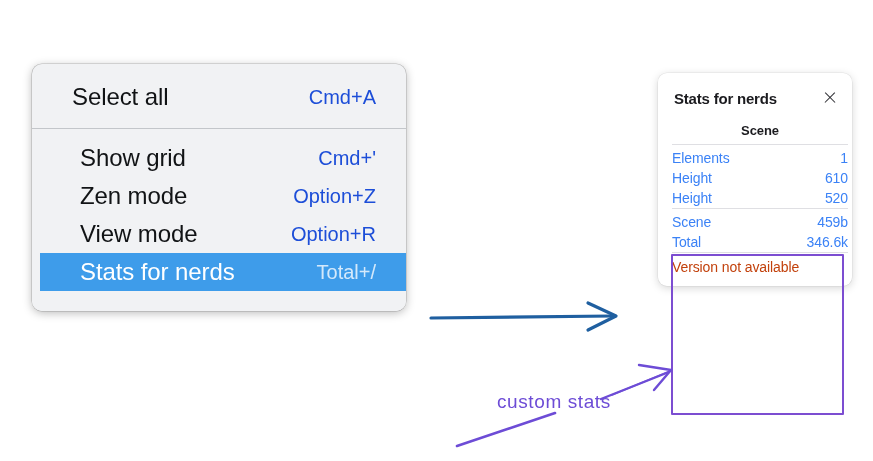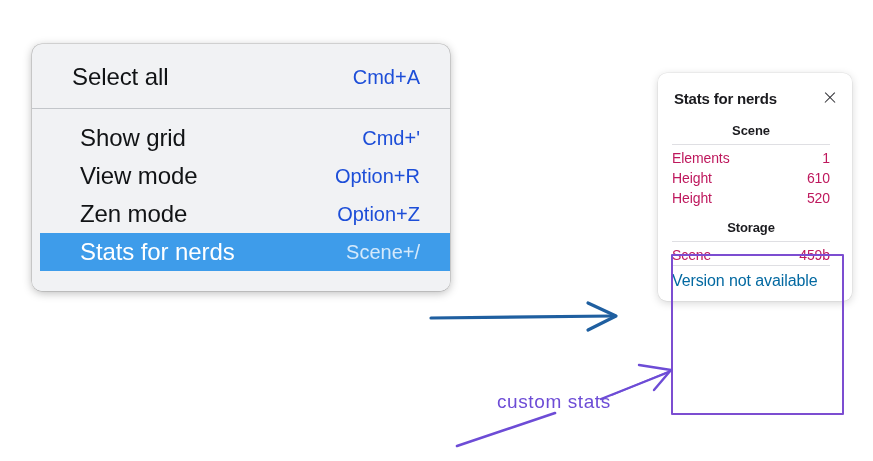--- a/index.html
+++ b/index.html
@@ -20,22 +20,22 @@
     position: absolute;
     left: 0; top: 0;
     width: 873px;
     height: 461px;
   }
 
   
   .context-menu {
     position: absolute;
     left: 32px;
-    top: 44px;
-    width: 418px;
+    top: 64px;
+    width: 374px;
     background: #f1f2f4;
     border-radius: 10px;
     box-shadow: 0 2px 10px rgba(0,0,0,0.28), 0 0 0 0.5px rgba(0,0,0,0.22);
     overflow: hidden;
     padding: 0;
   }
   .menu-group {
     padding: 6px 0;
   }
   .menu-group.group-top {
@@ -117,49 +117,49 @@
     left: 1px;
     top: 7px;
     width: 14px;
     height: 1.4px;
     background: #2b2b30;
   }
   .sp-close::before { transform: rotate(45deg); }
   .sp-close::after  { transform: rotate(-45deg); }
 
   .sp-body {
-    padding: 0 22px 0 14px;
+    padding: 0 4px 0 14px;
   }
   .sp-section-title {
     text-align: center;
     font-size: 13px;
     font-weight: bold;
     color: #1b1b1f;
     padding: 12px 0 6px 0;
     letter-spacing: -0.1px;
   }
   .sp-rule {
     height: 1px;
     background: #dfdfe3;
     margin: 0 0 3px 0;
   }
   .sp-row {
     display: flex;
     align-items: baseline;
     justify-content: space-between;
     padding: 2px 0;
     font-size: 14px;
-    color: #be185d;
+    color: #3b82f6;
     letter-spacing: -0.1px;
   }
   .sp-row .k { white-space: nowrap; }
   .sp-row .v { white-space: nowrap; }
   .sp-single {
-    font-size: 16px;
-    color: #0369a1;
+    font-size: 14px;
+    color: #c2410c;
     padding: 3px 0 1px 0;
     letter-spacing: -0.1px;
     white-space: nowrap;
   }
 
   
   .hl-box {
     position: absolute;
     left: 671px;
     top: 254px;
@@ -205,30 +205,30 @@
     </div>
 
     <div class="menu-sep"></div>
 
     <div class="menu-group group-bottom">
       <div class="menu-item">
         <span class="mi-label">Show grid</span>
         <span class="mi-shortcut">Cmd+'</span>
       </div>
       <div class="menu-item">
+        <span class="mi-label">Zen mode</span>
+        <span class="mi-shortcut">Option+Z</span>
+      </div>
+      <div class="menu-item">
         <span class="mi-label">View mode</span>
         <span class="mi-shortcut">Option+R</span>
       </div>
-      <div class="menu-item">
-        <span class="mi-label">Zen mode</span>
-        <span class="mi-shortcut">Option+Z</span>
-      </div>
       <div class="menu-item selected">
         <span class="mi-label">Stats for nerds</span>
-        <span class="mi-shortcut">Scene+/</span>
+        <span class="mi-shortcut">Total+/</span>
       </div>
     </div>
 
     <div class="menu-tail"></div>
   </div>
 
   <div class="stats-panel">
 
     <div class="sp-header">
       <span class="sp-title">Stats for nerds</span>
@@ -245,25 +245,28 @@
       </div>
       <div class="sp-row">
         <span class="k">Height</span>
         <span class="v">610</span>
       </div>
       <div class="sp-row">
         <span class="k">Height</span>
         <span class="v">520</span>
       </div>
 
-      <div class="sp-section-title">Storage</div>
       <div class="sp-rule"></div>
       <div class="sp-row">
         <span class="k">Scene</span>
         <span class="v">459b</span>
+      </div>
+      <div class="sp-row">
+        <span class="k">Total</span>
+        <span class="v">346.6k</span>
       </div>
 
       <div class="sp-rule"></div>
       <div class="sp-single">Version not available</div>
 
     </div>
   </div>
 
   <div class="hl-box"></div>
 

